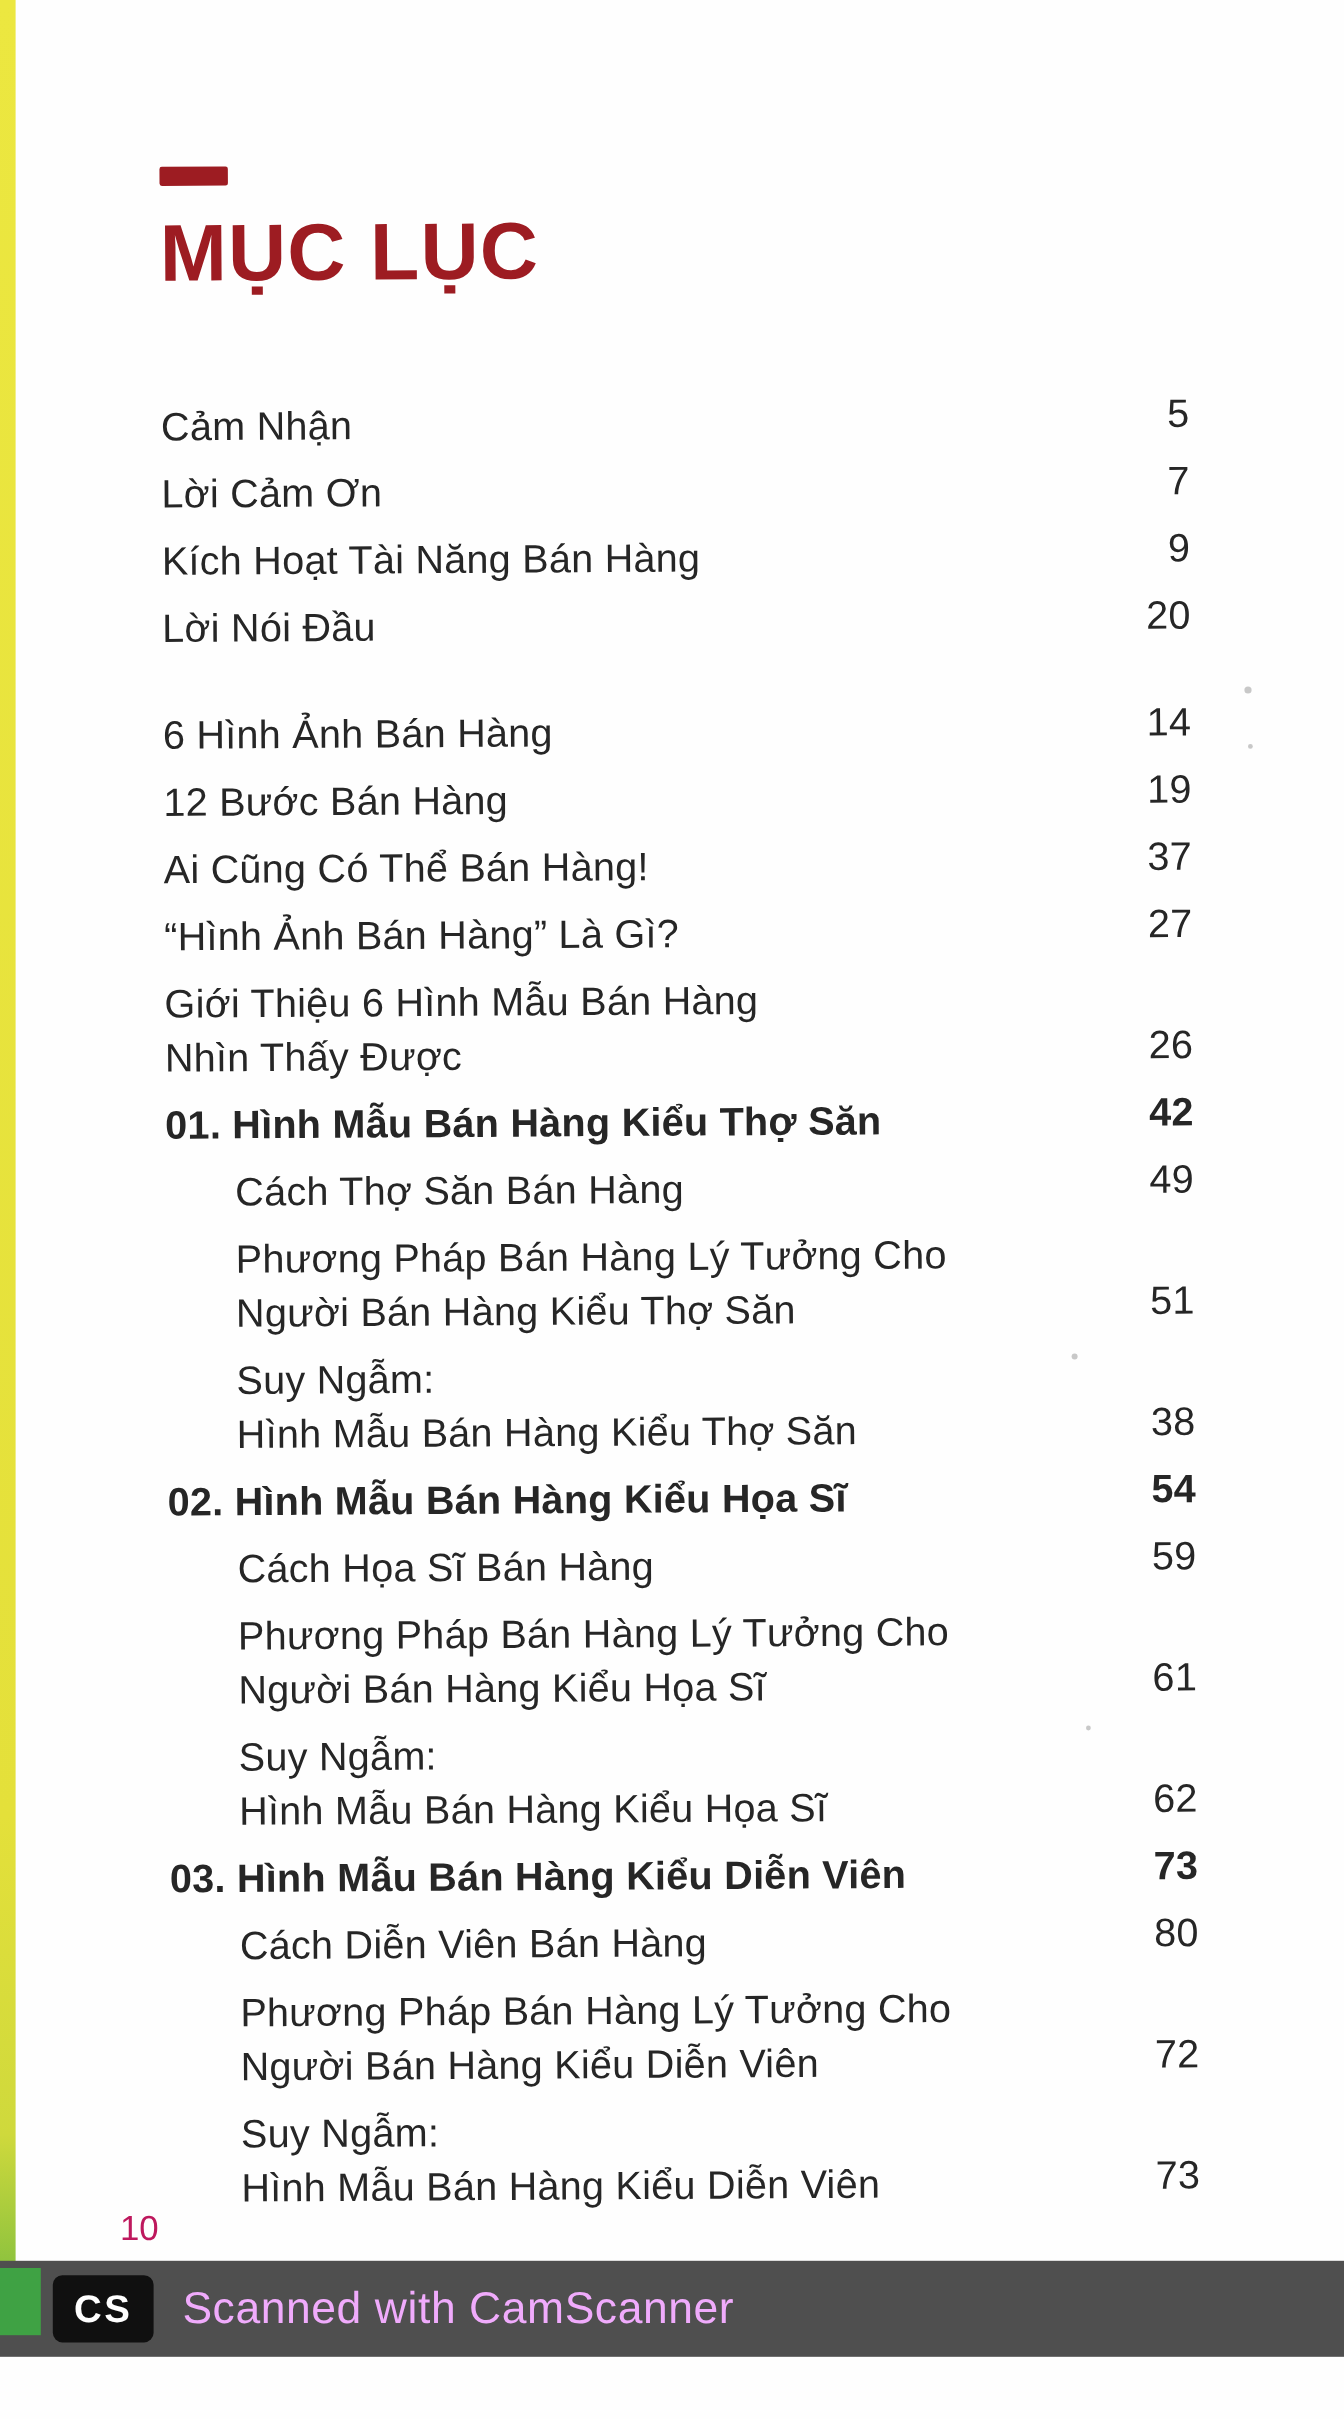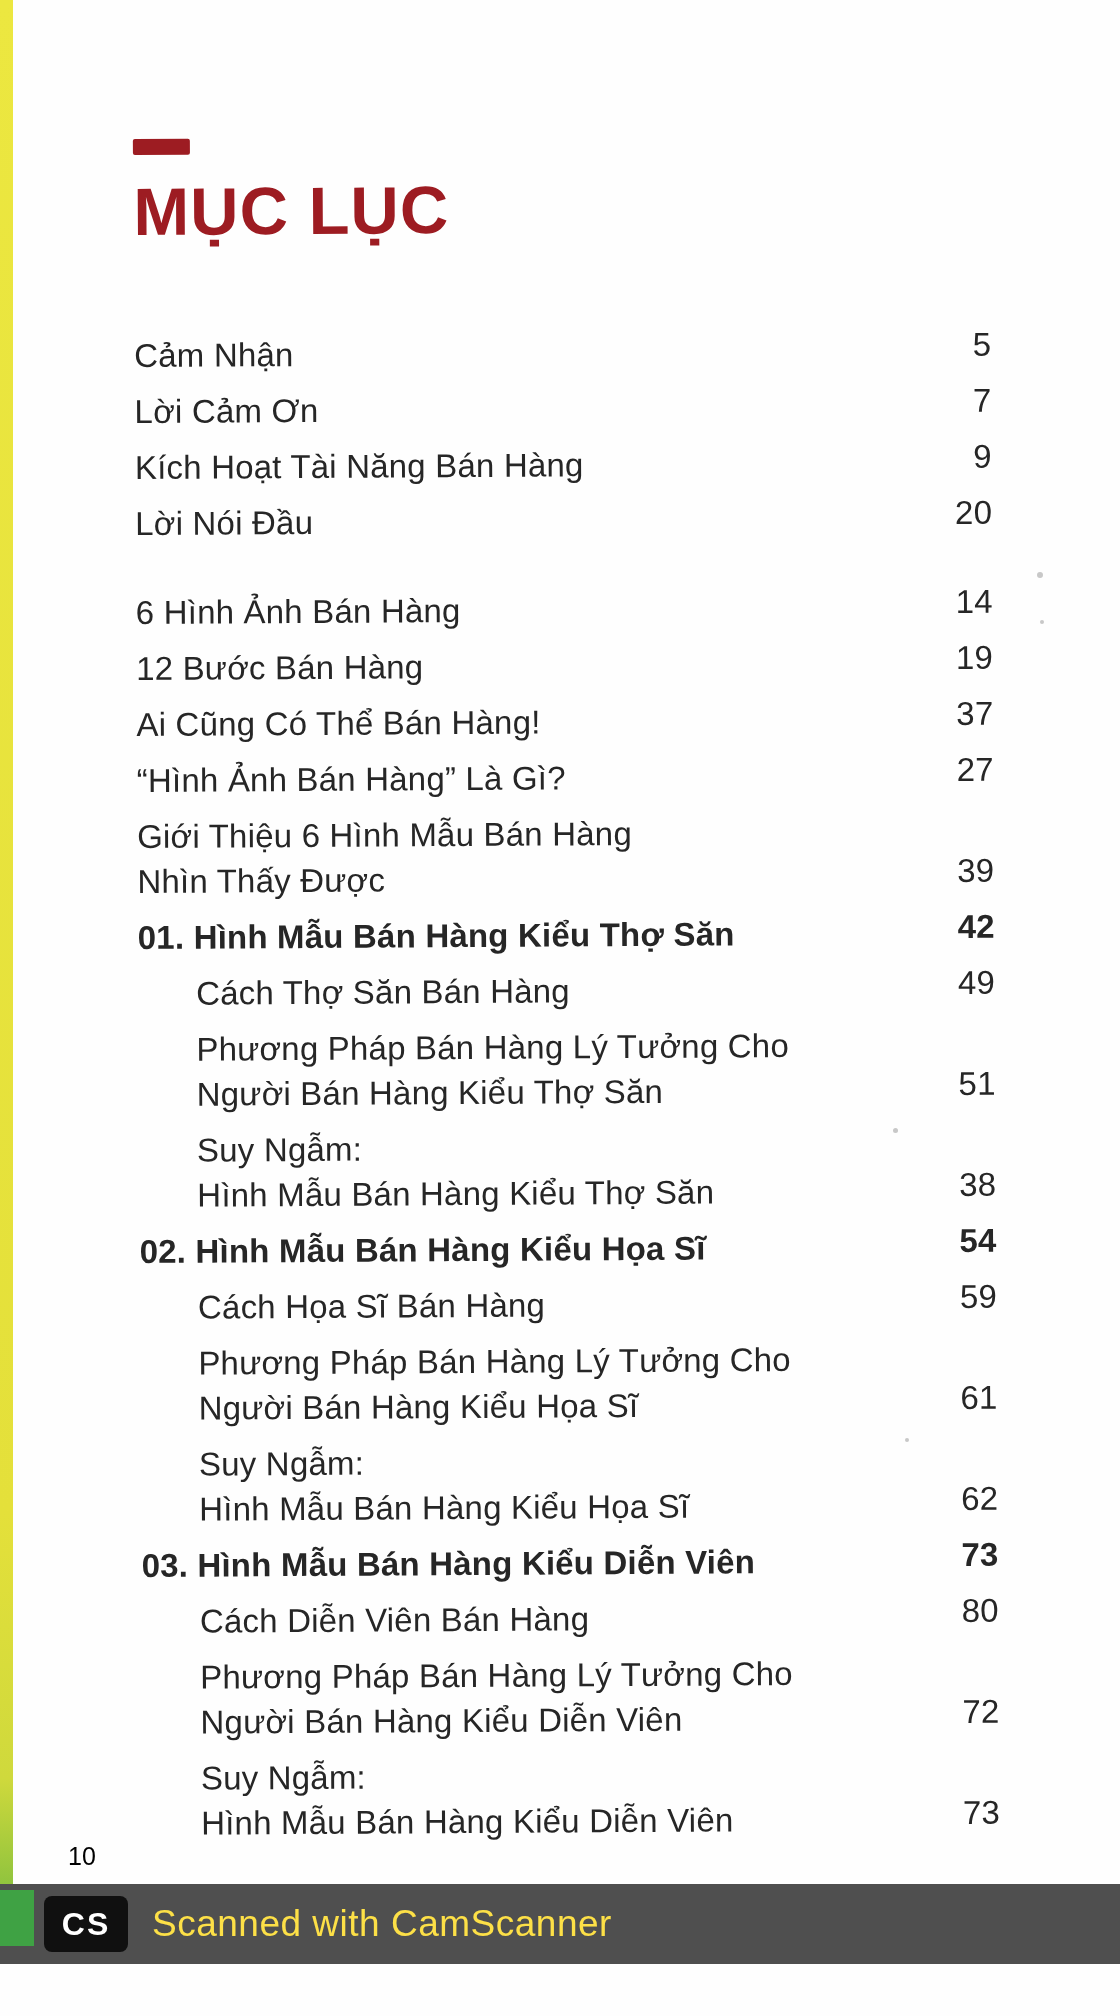--- a/index.html
+++ b/index.html
@@ -49,40 +49,40 @@
     color: #262626;
   }
   .toc-text { white-space: nowrap; }
   .toc-page {
     margin-left: auto; min-width: 64px; text-align: right;
     transform: translateY(-6px);
   }
 
   
   .folio {
-    position: absolute; left: 68px; top: 1842px;
-    font-size: 25px; color: #000000;
+    position: absolute; left: 100px; top: 1842px;
+    font-size: 29px; color: #be185d;
   }
 
   
   .scan-band {
     position: absolute; left: 0; top: 1884px; width: 100%; height: 80px;
     background: #4f4f4f;
     display: flex; align-items: center; gap: 24px;
     padding-left: 44px; box-sizing: border-box;
     z-index: 2;
   }
   .cs-logo {
     width: 84px; height: 56px; background: #101010; border-radius: 8px;
     display: flex; align-items: center; justify-content: center;
     color: #ffffff; font-weight: bold; font-size: 32px; letter-spacing: 2px;
     flex: 0 0 auto;
   }
   .cs-text {
-    color: #fde047; font-size: 37px; letter-spacing: 0.5px;
+    color: #f0abfc; font-size: 37px; letter-spacing: 0.5px;
     white-space: nowrap;
   }
 </style>
 </head>
 <body>
 
 <div class="page">
 
   <div class="edge-strip"></div>
 
@@ -140,21 +140,21 @@
               <span class="toc-text">“Hình Ảnh Bán Hàng” Là Gì?</span>
               <span class="toc-page">27</span>
             </div>
           </div>
           <div class="toc-entry">
             <div class="toc-line">
               <span class="toc-text">Giới Thiệu 6 Hình Mẫu Bán Hàng</span>
             </div>
             <div class="toc-line">
               <span class="toc-text">Nhìn Thấy Được</span>
-              <span class="toc-page">39</span>
+              <span class="toc-page">26</span>
             </div>
           </div>
           <div class="toc-entry bold">
             <div class="toc-line">
               <span class="toc-text">01. Hình Mẫu Bán Hàng Kiểu Thợ Săn</span>
               <span class="toc-page">42</span>
             </div>
           </div>
           <div class="toc-entry indent">
             <div class="toc-line">

